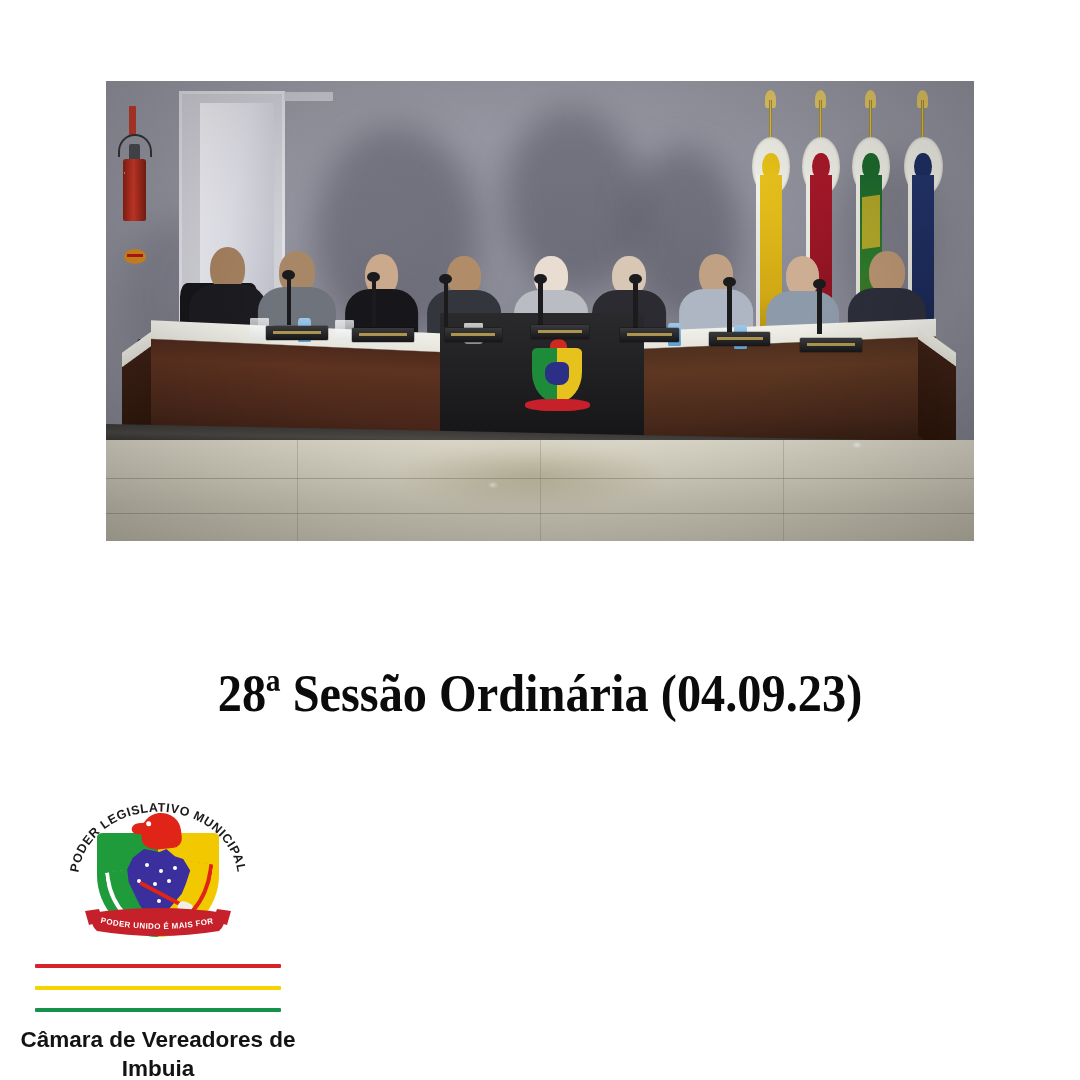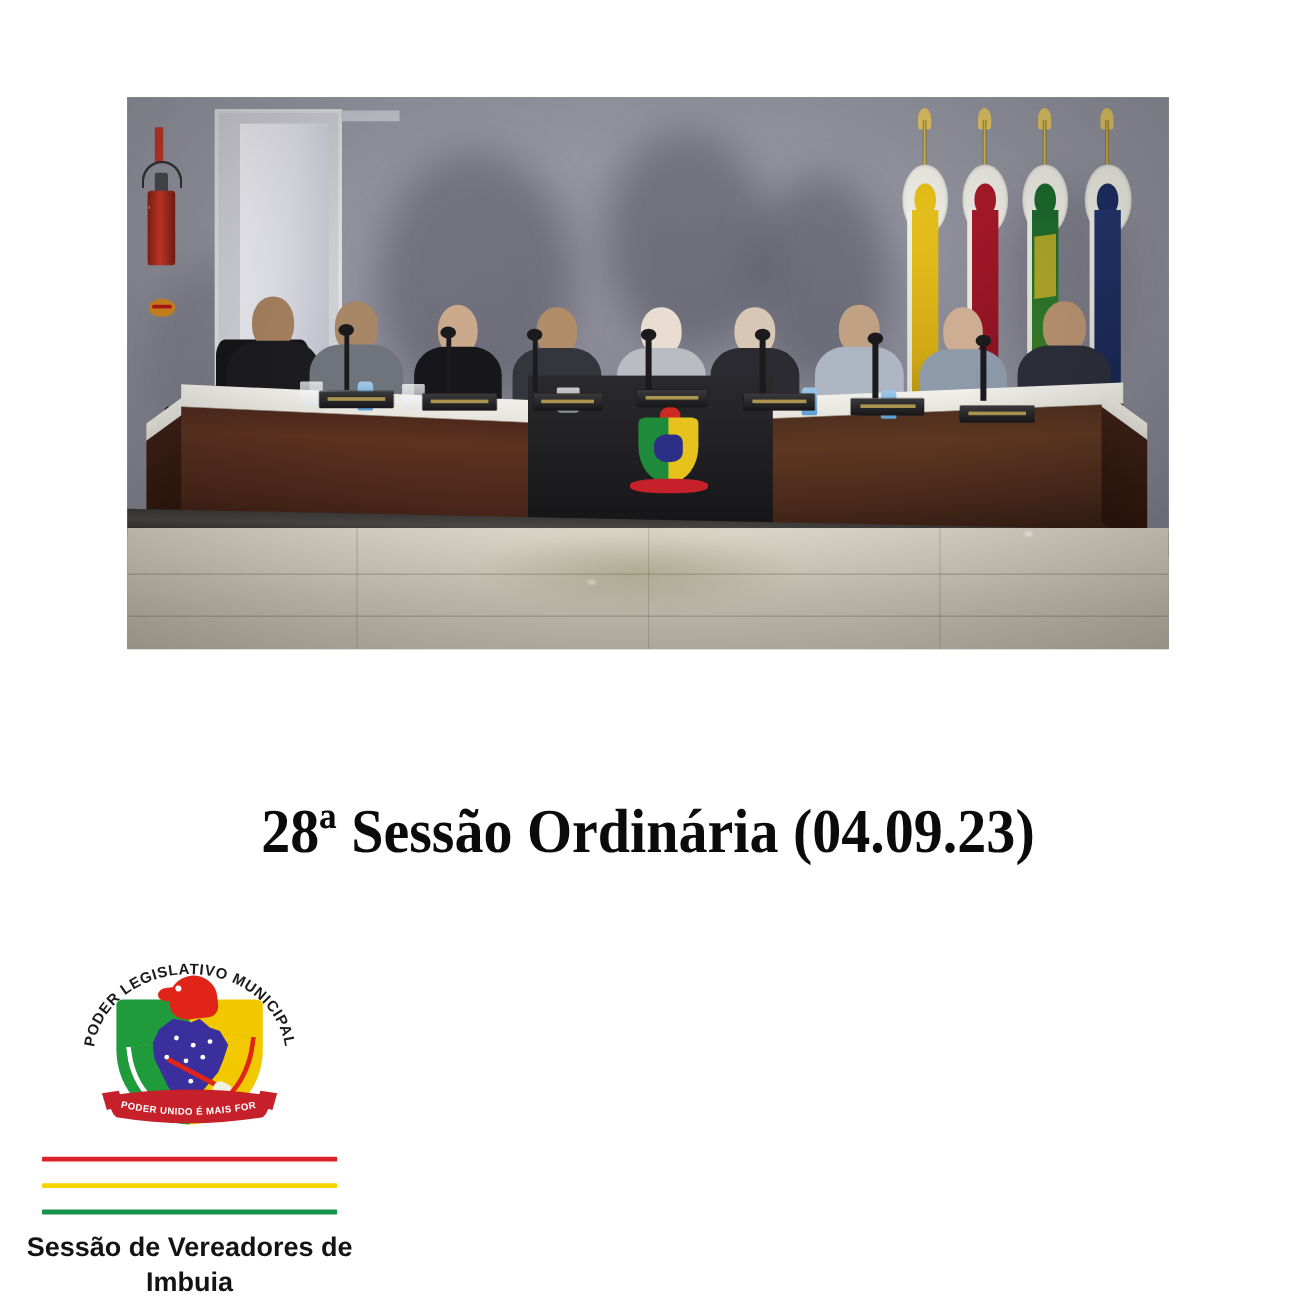--- a/index.html
+++ b/index.html
@@ -706,16 +706,16 @@
     </div>
   </div>
 
   <div class="rule">
     <div class="r-red"></div>
     <div class="r-yellow"></div>
     <div class="r-green"></div>
   </div>
 
   <div class="org-name">
-    <div>Sessão de Vereadores de</div>
+    <div>Câmara de Vereadores de</div>
     <div>Imbuia</div>
   </div>
 </div>
 
 </body></html>

